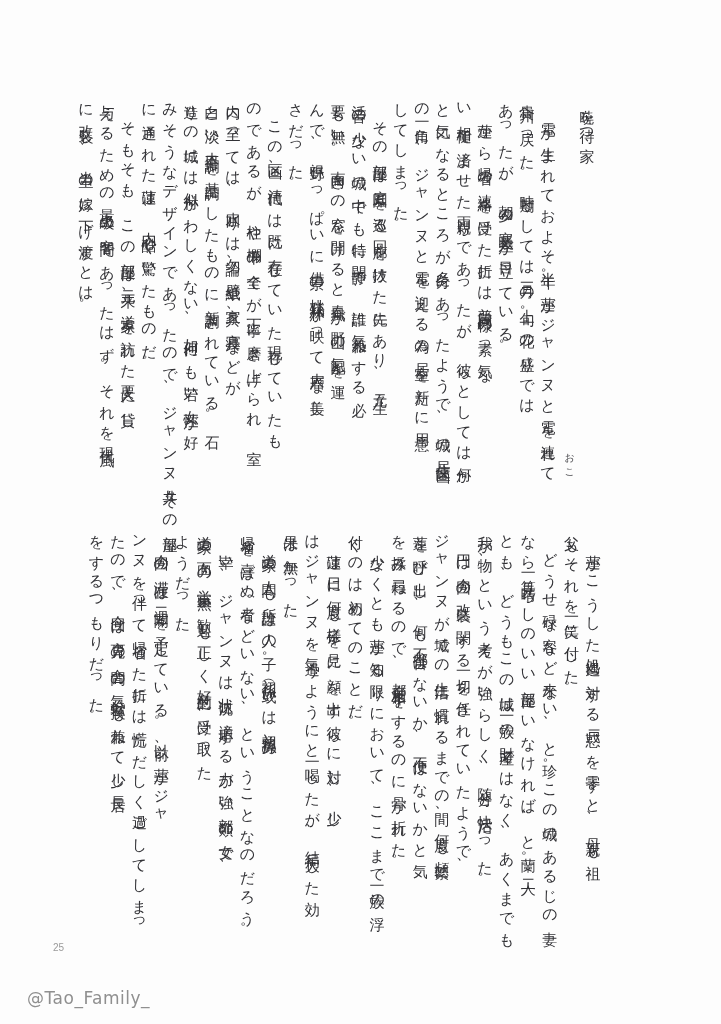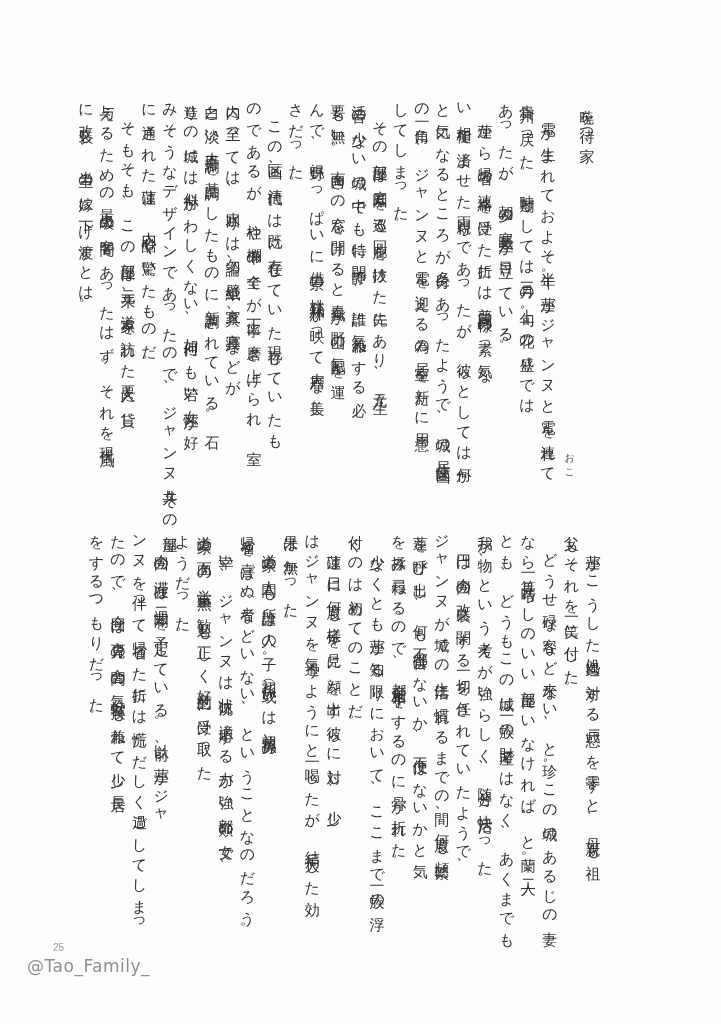--- a/index.html
+++ b/index.html
@@ -59,21 +59,21 @@
     top: 944px;
     font-size: 25px;
     font-weight: bold;
     letter-spacing: 0.5px;
     color: #8f8f8f;
     font-family: "DejaVu Sans", "Liberation Sans", sans-serif;
   }
   .handle {
     position: absolute;
     left: 27px;
-    top: 956px;
+    top: 988px;
     font-size: 17px;
     letter-spacing: 0.5px;
     color: #8f8f8f;
     font-family: "DejaVu Sans", "Liberation Sans", sans-serif;
   }
 </style>
 </head>
 <body>
 
 <div class="page">

